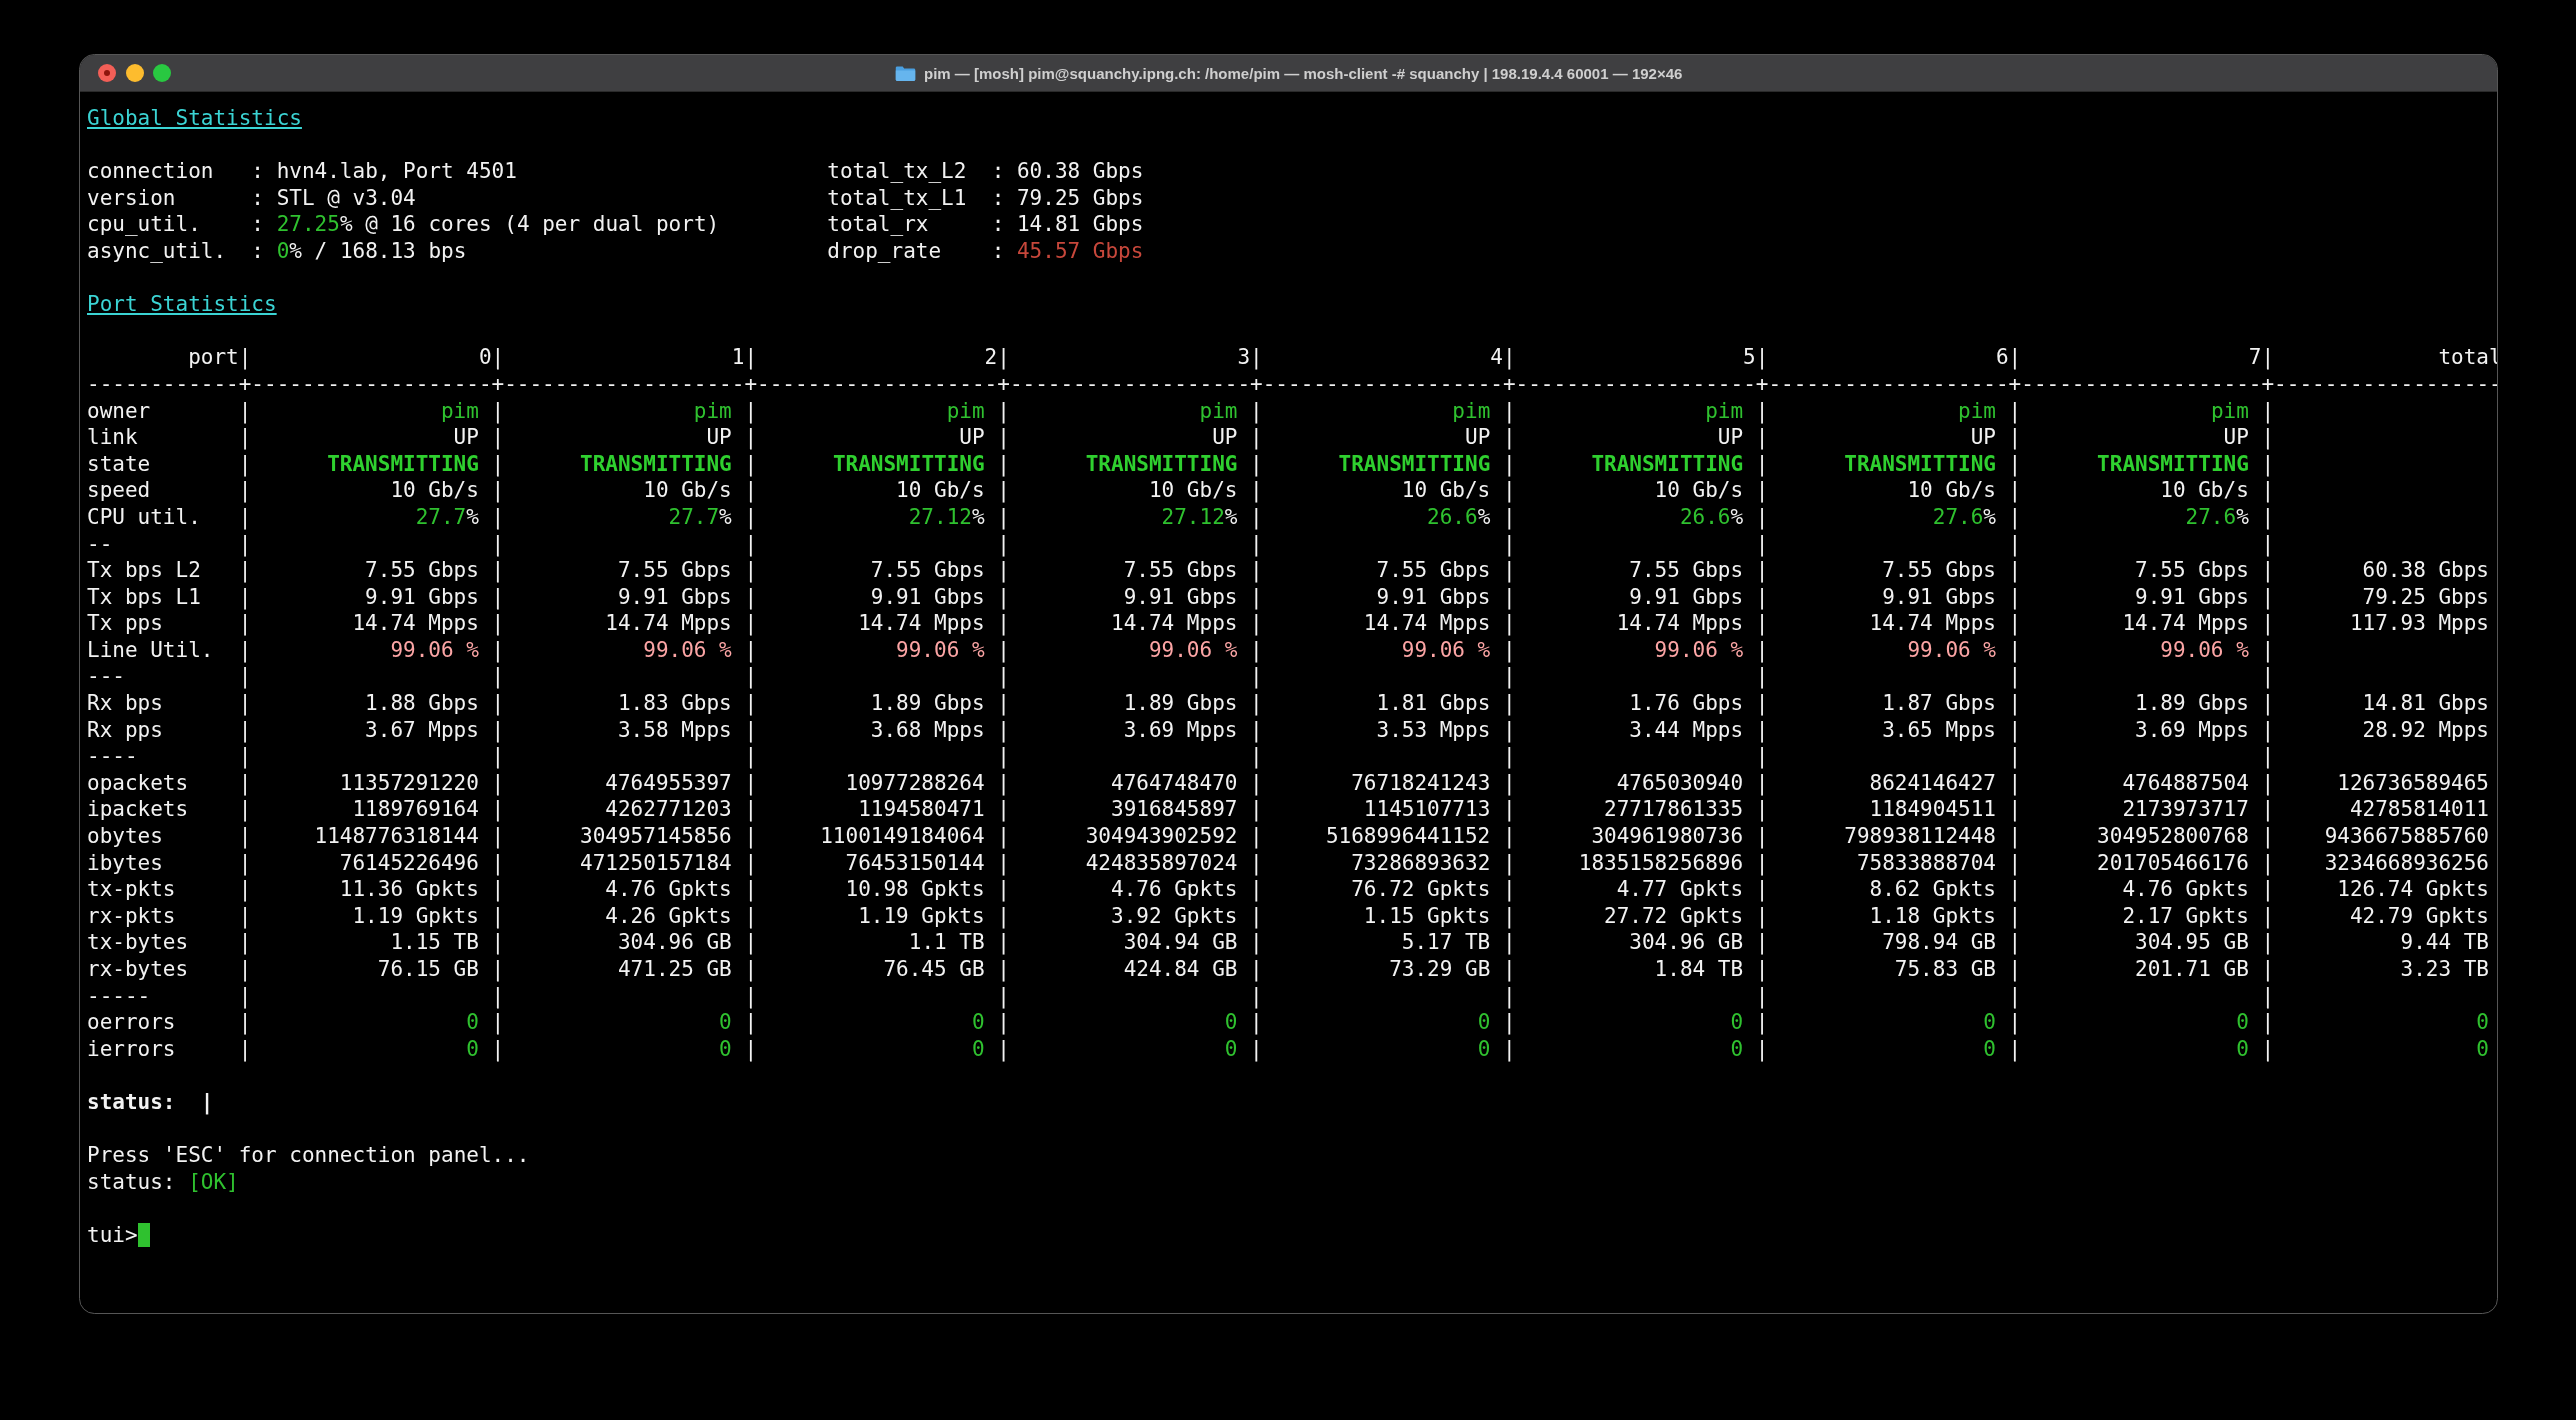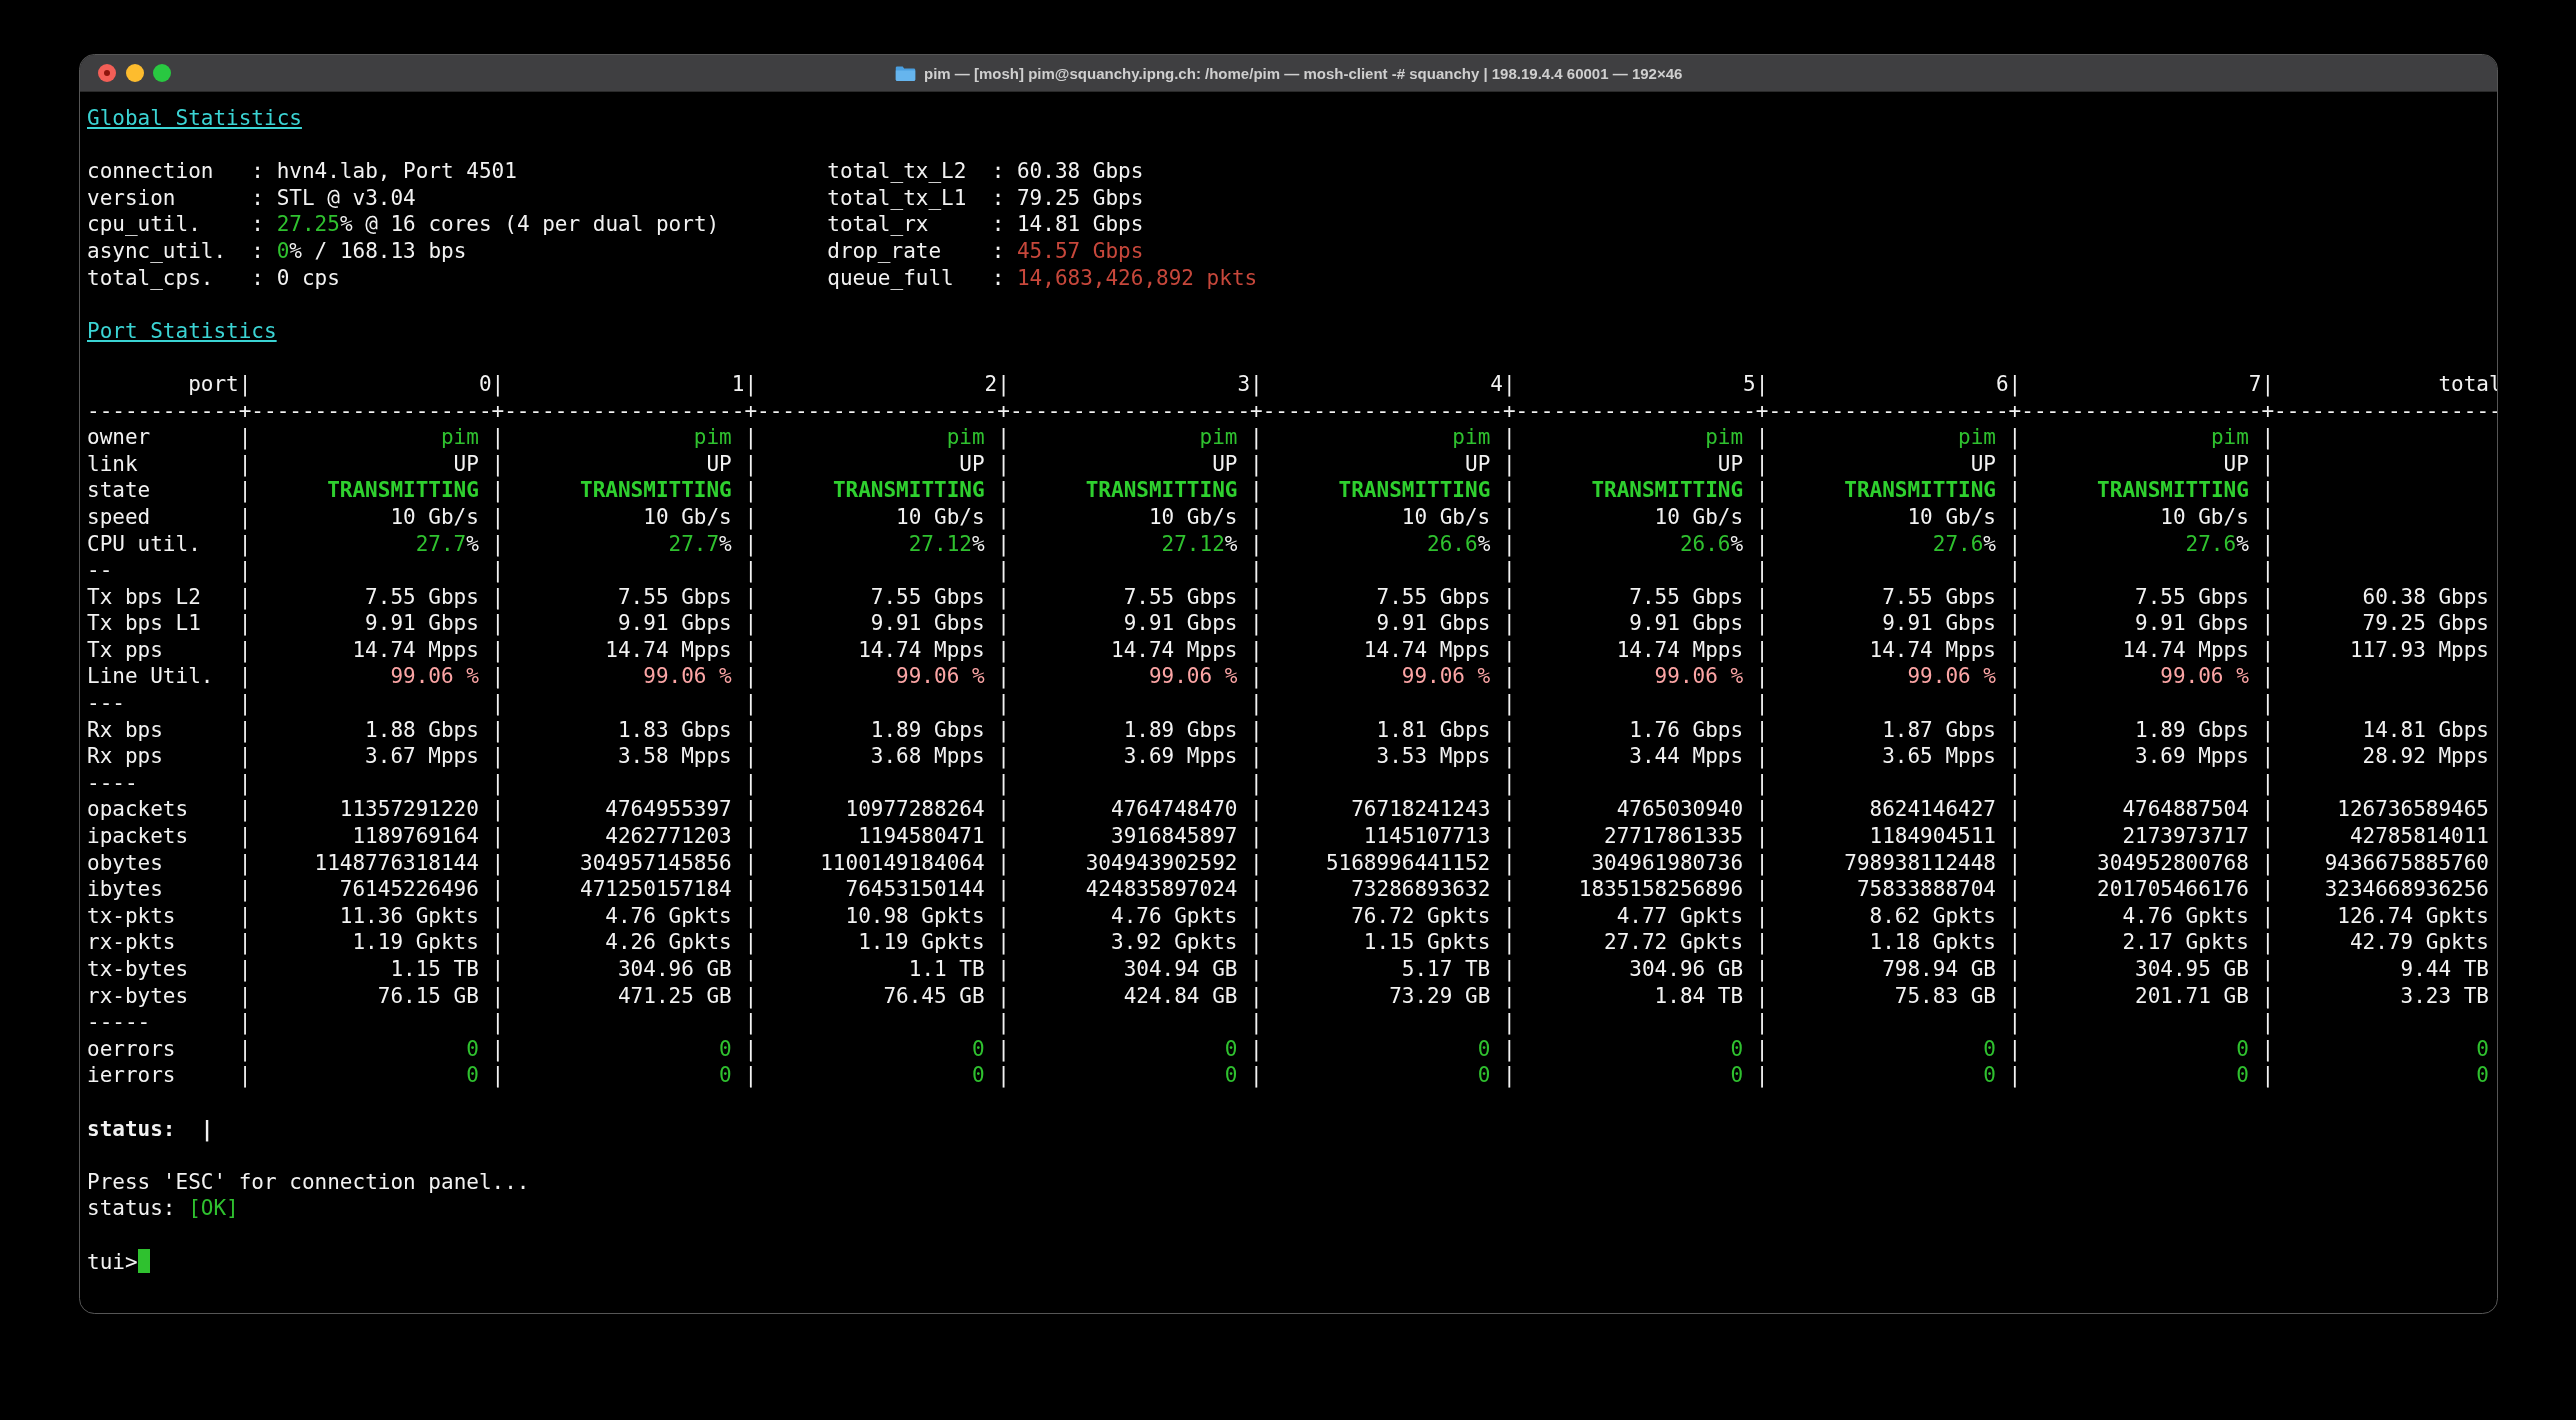--- a/index.html
+++ b/index.html
@@ -81,21 +81,20 @@
   </div>
 
   <div class="content">
     <div class="ln"><a class="tuilink">Global Statistics</a></div>
     <div class="ln"></div>
     <div id="global-rows">
         <div class="ln"><span class="">connection   : </span><span class="">hvn4.lab, Port 4501</span><span class="gright"><span class="">total_tx_L2  : </span><span class="">60.38 Gbps</span></span></div>
         <div class="ln"><span class="">version      : </span><span class="">STL @ v3.04</span><span class="gright"><span class="">total_tx_L1  : </span><span class="">79.25 Gbps</span></span></div>
         <div class="ln"><span class="">cpu_util.    : </span><span class="c-green">27.25</span><span class="">% @ 16 cores (4 per dual port)</span><span class="gright"><span class="">total_rx     : </span><span class="">14.81 Gbps</span></span></div>
         <div class="ln"><span class="">async_util.  : </span><span class="c-green">0</span><span class="">% / 168.13 bps</span><span class="gright"><span class="">drop_rate    : </span><span class="c-red">45.57 Gbps</span></span></div>
-        <div class="ln"><span class="">total_cps.   : </span><span class="">0 cps</span><span class="gright"><span class="">queue_full   : </span><span class="c-red">14,683,426,892 pkts</span></span></div>
       </div>
     <div class="ln"></div>
     <div class="ln"><a class="tuilink">Port Statistics</a></div>
     <div class="ln"></div>
     <div id="port-table">
         <div class="trow"><span class="c-lab c-hdr">port</span><span class="c-div">|</span><span class="c-val c-hdr">0</span><span class="c-div">|</span><span class="c-val c-hdr">1</span><span class="c-div">|</span><span class="c-val c-hdr">2</span><span class="c-div">|</span><span class="c-val c-hdr">3</span><span class="c-div">|</span><span class="c-val c-hdr">4</span><span class="c-div">|</span><span class="c-val c-hdr">5</span><span class="c-div">|</span><span class="c-val c-hdr">6</span><span class="c-div">|</span><span class="c-val c-hdr">7</span><span class="c-div">|</span><span class="c-tot c-hdr">total</span></div>
         <div class="trow"><span class="c-lab">------------</span><span class="c-div">+</span><span class="c-val c-dash">-------------------</span><span class="c-div">+</span><span class="c-val c-dash">-------------------</span><span class="c-div">+</span><span class="c-val c-dash">-------------------</span><span class="c-div">+</span><span class="c-val c-dash">-------------------</span><span class="c-div">+</span><span class="c-val c-dash">-------------------</span><span class="c-div">+</span><span class="c-val c-dash">-------------------</span><span class="c-div">+</span><span class="c-val c-dash">-------------------</span><span class="c-div">+</span><span class="c-val c-dash">-------------------</span><span class="c-div">+</span><span class="c-tot c-dash">------------------</span></div>
         <div class="trow"><span class="c-lab">owner</span><span class="c-div">|</span><span class="c-val"><span class="c-green">pim</span></span><span class="c-div">|</span><span class="c-val"><span class="c-green">pim</span></span><span class="c-div">|</span><span class="c-val"><span class="c-green">pim</span></span><span class="c-div">|</span><span class="c-val"><span class="c-green">pim</span></span><span class="c-div">|</span><span class="c-val"><span class="c-green">pim</span></span><span class="c-div">|</span><span class="c-val"><span class="c-green">pim</span></span><span class="c-div">|</span><span class="c-val"><span class="c-green">pim</span></span><span class="c-div">|</span><span class="c-val"><span class="c-green">pim</span></span><span class="c-div">|</span><span class="c-tot"></span></div>
         <div class="trow"><span class="c-lab">link</span><span class="c-div">|</span><span class="c-val"><span class="">UP</span></span><span class="c-div">|</span><span class="c-val"><span class="">UP</span></span><span class="c-div">|</span><span class="c-val"><span class="">UP</span></span><span class="c-div">|</span><span class="c-val"><span class="">UP</span></span><span class="c-div">|</span><span class="c-val"><span class="">UP</span></span><span class="c-div">|</span><span class="c-val"><span class="">UP</span></span><span class="c-div">|</span><span class="c-val"><span class="">UP</span></span><span class="c-div">|</span><span class="c-val"><span class="">UP</span></span><span class="c-div">|</span><span class="c-tot"></span></div>
         <div class="trow"><span class="c-lab">state</span><span class="c-div">|</span><span class="c-val"><span class="c-greenb">TRANSMITTING</span></span><span class="c-div">|</span><span class="c-val"><span class="c-greenb">TRANSMITTING</span></span><span class="c-div">|</span><span class="c-val"><span class="c-greenb">TRANSMITTING</span></span><span class="c-div">|</span><span class="c-val"><span class="c-greenb">TRANSMITTING</span></span><span class="c-div">|</span><span class="c-val"><span class="c-greenb">TRANSMITTING</span></span><span class="c-div">|</span><span class="c-val"><span class="c-greenb">TRANSMITTING</span></span><span class="c-div">|</span><span class="c-val"><span class="c-greenb">TRANSMITTING</span></span><span class="c-div">|</span><span class="c-val"><span class="c-greenb">TRANSMITTING</span></span><span class="c-div">|</span><span class="c-tot"></span></div>

